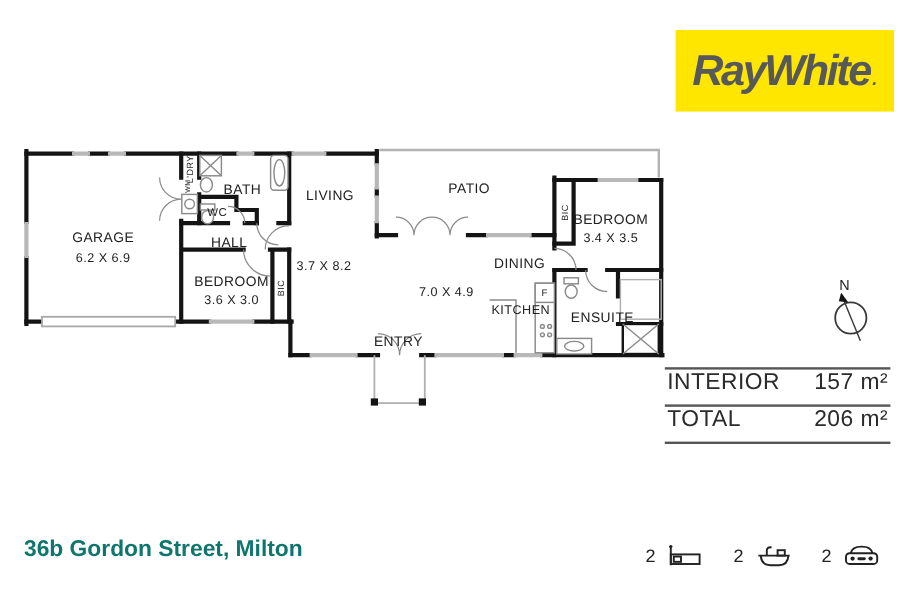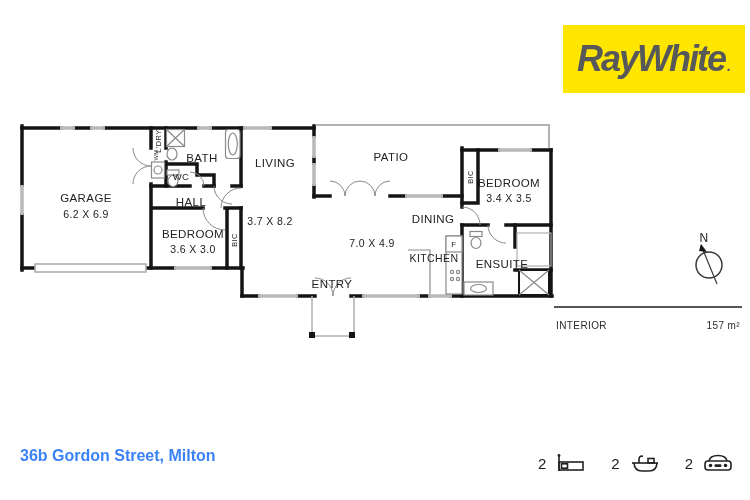--- a/index.html
+++ b/index.html
@@ -17,24 +17,24 @@
   .room-label{font-size:11.5px;}
   .room-dims{font-size:10.5px;}
   .tiny-label{font-size:7.5px;letter-spacing:.2px;}
   .micro-label{font-size:5.8px;letter-spacing:0;}
   .wc-label{font-size:9.5px;}
   .f-label{font-size:8px;}
   .compass-label{font-size:12px;}
   
   .area-table{position:absolute;left:554px;top:306px;width:188px;border-top:2px solid #565656;}
   .area-row{display:flex;justify-content:space-between;align-items:center;
-            font-size:10px;letter-spacing:.4px;color:#2b2b2b;padding:12px 2px 7px 2px;}
+            font-size:19px;letter-spacing:.4px;color:#2b2b2b;padding:0 2px 7px 2px;}
   .area-row.total{border-top:2px solid #565656;border-bottom:2px solid #565656;}
   
-  .address{position:absolute;left:20px;top:447px;font-size:16px;font-weight:bold;color:#3b82f6;}
+  .address{position:absolute;left:20px;top:447px;font-size:19px;font-weight:bold;color:#0f766e;}
   .stats{position:absolute;right:16px;bottom:26px;display:flex;align-items:center;gap:24px;}
   .stat{display:flex;align-items:center;gap:9px;}
   .stat .num{font-size:15px;color:#222;}
   .stat svg{display:block;}
 </style>
 </head>
 <body>
 
 <div id="stage">
 
@@ -211,20 +211,24 @@
       <path d="M701 245 L717 284" stroke="#3a3a3a" stroke-width="1.2" fill="none"></path>
       <polygon points="701,244 707,252 699,251" fill="#141414"></polygon>
     </g>
   </svg>
 
   <div class="area-table">
     <div class="area-row">
       <span>INTERIOR</span>
       <span>157 m²</span>
     </div>
+    <div class="area-row total">
+      <span>TOTAL</span>
+      <span>206 m²</span>
+    </div>
   </div>
 
   <div class="address">36b Gordon Street, Milton</div>
 
   <div class="stats">
     <div class="stat">
       <span class="num">2</span>
       <svg width="32" height="22" viewBox="0 0 32 22" fill="none" stroke="#222" stroke-width="1.6">
         <circle cx="4" cy="3.5" r="1.4" fill="#222" stroke="none"></circle>
         <path d="M4 3 V19"></path>

